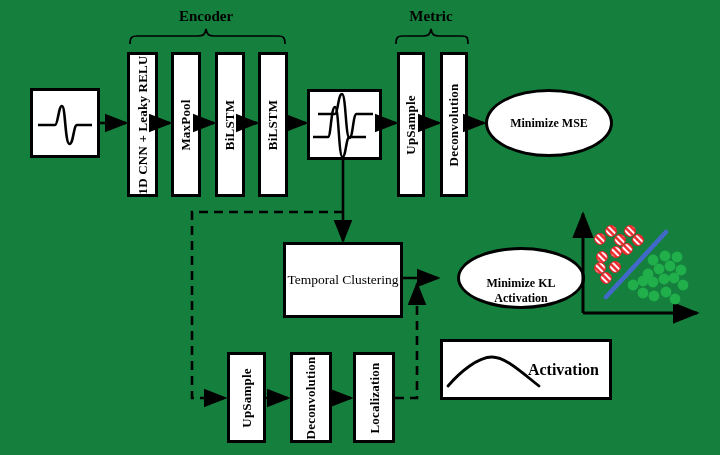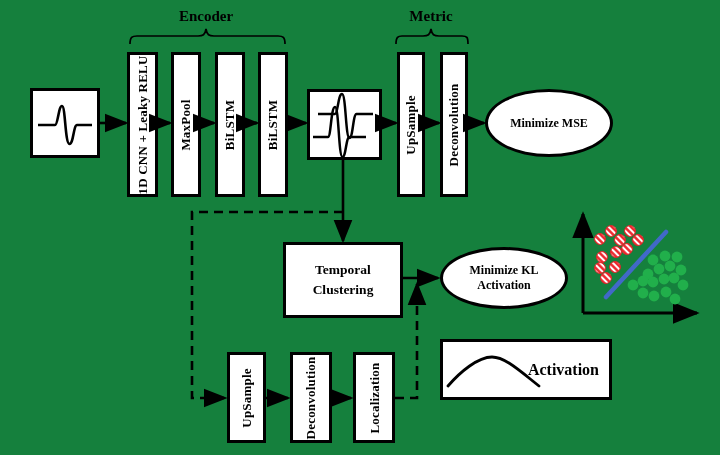--- a/index.html
+++ b/index.html
@@ -17,21 +17,21 @@
   }
   .group-label{
     position:absolute;text-align:center;font-size:15px;font-weight:600;z-index:2;
   }
   .ellipse{
     position:absolute;box-sizing:border-box;background:#fff;border:3px solid #000;
     border-radius:50%;display:flex;flex-direction:column;align-items:center;
     justify-content:center;text-align:center;font-size:12px;font-weight:600;
     line-height:1.25;z-index:2;
   }
-  .cluster-box{flex-direction:column;font-size:13.5px;font-weight:700;line-height:1.45;text-align:center;}
+  .cluster-box{flex-direction:column;font-size:13.5px;font-weight:400;line-height:1.45;text-align:center;}
   .activation-box{justify-content:flex-end;padding-right:10px;font-size:16px;font-weight:600;}
   svg.overlay{position:absolute;left:0;top:0;z-index:5;pointer-events:none;}
 </style>
 </head>
 <body>
 
 <div class="stage">
 
   <div class="group-label" style="left:156px;top:8px;width:100px;">Encoder</div>
   <div class="group-label" style="left:381px;top:8px;width:100px;">Metric</div>
@@ -61,21 +61,21 @@
   </div>
 
   <div class="ellipse" style="left:485px;top:89px;width:128px;height:68px;">
     <span>Minimize MSE</span>
   </div>
 
   <div class="box cluster-box" style="left:283px;top:242px;width:120px;height:76px;">
     <span>Temporal Clustering</span>
   </div>
 
-  <div class="ellipse" style="left:440px;top:247px;width:128px;height:62px;">
+  <div class="ellipse" style="left:457px;top:247px;width:128px;height:62px;justify-content:flex-end;">
     <span>Minimize KL</span>
     <span>Activation</span>
   </div>
 
   <div class="box" style="left:227px;top:352px;width:39px;height:91px;">
     <span class="vlabel">UpSample</span>
   </div>
   <div class="box" style="left:290px;top:352px;width:42px;height:91px;">
     <span class="vlabel">Deconvolution</span>
   </div>

